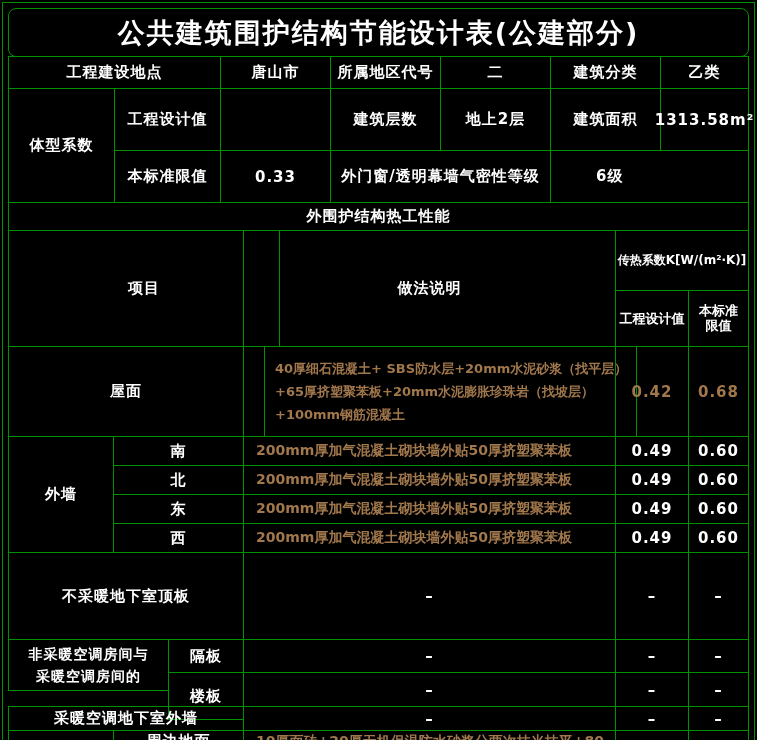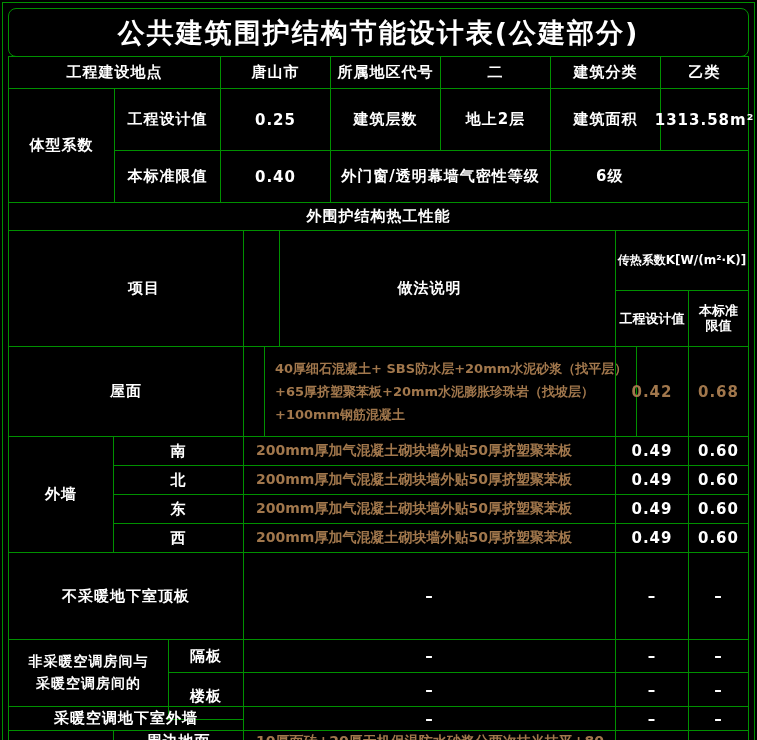--- a/index.html
+++ b/index.html
@@ -36,27 +36,26 @@
 
   <div class="c" style="left:8px;top:56px;width:213px;height:33px;">工程建设地点</div>
   <div class="c" style="left:220px;top:56px;width:111px;height:33px;">唐山市</div>
   <div class="c" style="left:330px;top:56px;width:111px;height:33px;">所属地区代号</div>
   <div class="c" style="left:440px;top:56px;width:111px;height:33px;">二</div>
   <div class="c" style="left:550px;top:56px;width:111px;height:33px;">建筑分类</div>
   <div class="c" style="left:660px;top:56px;width:89px;height:33px;">乙类</div>
 
   <div class="c" style="left:8px;top:88px;width:107px;height:115px;">体型系数</div>
   <div class="c" style="left:114px;top:88px;width:107px;height:63px;">工程设计值</div>
-  <div class="c" style="left:220px;top:88px;width:111px;height:63px;">0.25</div>
   <div class="c" style="left:330px;top:88px;width:111px;height:63px;">建筑层数</div>
   <div class="c" style="left:440px;top:88px;width:111px;height:63px;">地上2层</div>
   <div class="c" style="left:550px;top:88px;width:111px;height:63px;">建筑面积</div>
   <div class="c" style="left:660px;top:88px;width:89px;height:63px;">1313.58m²</div>
   <div class="c" style="left:114px;top:150px;width:107px;height:53px;">本标准限值</div>
-  <div class="c" style="left:220px;top:150px;width:111px;height:53px;">0.40</div>
+  <div class="c" style="left:220px;top:150px;width:111px;height:53px;">0.33</div>
   <div class="c" style="left:330px;top:150px;width:221px;height:53px;">外门窗/透明幕墙气密性等级</div>
   <div class="c left" style="left:550px;top:150px;width:199px;height:53px;padding-left:45px;">6级</div>
 
   <div class="c" style="left:8px;top:202px;width:741px;height:29px;">外围护结构热工性能</div>
 
   <div class="c" style="left:8px;top:230px;width:272px;height:117px;">项目</div>
   <div class="c" style="left:243px;top:230px;width:373px;height:117px;">做法说明</div>
   <div class="c small" style="left:615px;top:230px;width:134px;height:61px;">传热系数K[W/(m²·K)]</div>
   <div class="c sub" style="left:615px;top:290px;width:74px;height:57px;">工程设计值</div>
   <div class="c sub" style="left:688px;top:290px;width:61px;height:57px;">
@@ -92,21 +91,21 @@
   <div class="c" style="left:113px;top:523px;width:131px;height:30px;">西</div>
   <div class="c tan left desc" style="left:243px;top:523px;width:373px;height:30px;">200mm厚加气混凝土砌块墙外贴50厚挤塑聚苯板</div>
   <div class="c" style="left:615px;top:523px;width:74px;height:30px;">0.49</div>
   <div class="c" style="left:688px;top:523px;width:61px;height:30px;">0.60</div>
 
   <div class="c" style="left:8px;top:552px;width:236px;height:88px;">不采暖地下室顶板</div>
   <div class="c" style="left:243px;top:552px;width:373px;height:88px;">–</div>
   <div class="c" style="left:615px;top:552px;width:74px;height:88px;">–</div>
   <div class="c" style="left:688px;top:552px;width:61px;height:88px;">–</div>
 
-  <div class="c twoLine" style="left:8px;top:639px;width:161px;height:68px;font-family:Liberation Mono, monospace;">
+  <div class="c twoLine" style="left:8px;top:639px;width:161px;height:52px;">
     <span>
       <span>非采暖空调房间与</span><br>
       <span>采暖空调房间的</span>
     </span>
   </div>
   <div class="c" style="left:168px;top:639px;width:76px;height:34px;">隔板</div>
   <div class="c" style="left:243px;top:639px;width:373px;height:34px;">–</div>
   <div class="c" style="left:615px;top:639px;width:74px;height:34px;">–</div>
   <div class="c" style="left:688px;top:639px;width:61px;height:34px;">–</div>
 

